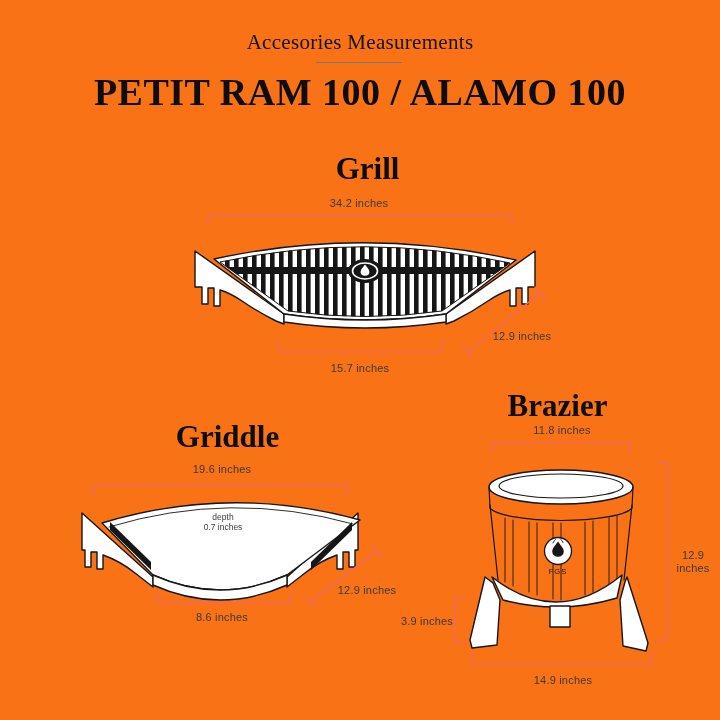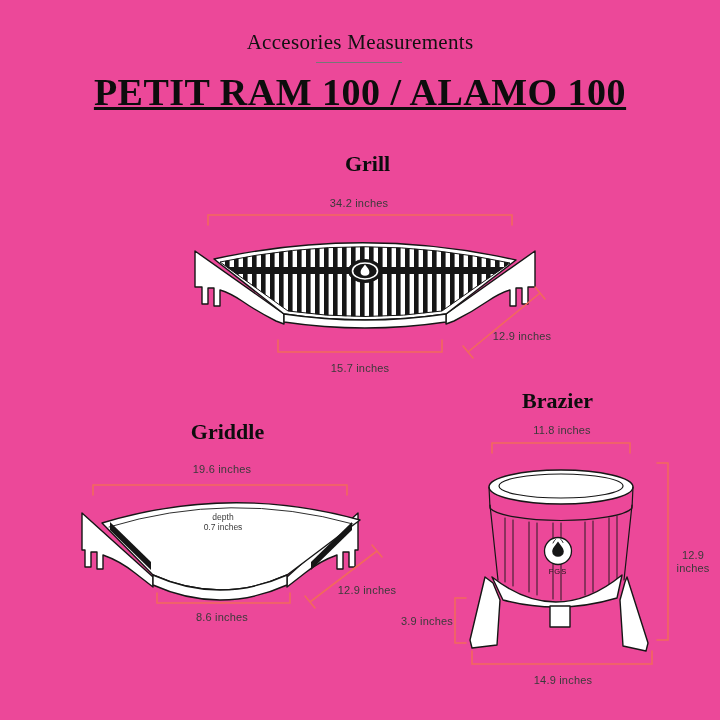--- a/index.html
+++ b/index.html
@@ -1,33 +1,33 @@
 <!DOCTYPE html>
 <html><head>
 <meta charset="utf-8">
 <style>
   html,body{margin:0;padding:0;background:#ffffff;}
   .page{
-    position:relative;width:720px;height:720px;background:#ec4899;overflow:hidden;
+    position:relative;width:720px;height:720px;background:#f97316;overflow:hidden;
     font-family:"Liberation Sans", sans-serif;color:#161616;
   }
   .subtitle{
     position:absolute;top:30px;left:0;width:720px;text-align:center;
     font-family:"Liberation Serif", serif;font-size:21px;letter-spacing:.3px;color:#111;
   }
   .divider{
     position:absolute;top:62px;left:316px;width:86px;border-top:1px solid #777;height:0;
   }
   .main-title{
     position:absolute;top:70px;left:0;width:720px;margin:0;text-align:center;
-    font-family:"Liberation Serif", serif;font-weight:700;font-size:38px;letter-spacing:.5px;color:#0d0d0d;text-decoration:underline;
+    font-family:"Liberation Serif", serif;font-weight:700;font-size:38px;letter-spacing:.5px;color:#0d0d0d;
   }
   .prod-title{
     position:absolute;margin:0;text-align:center;
-    font-family:"Liberation Serif", serif;font-weight:700;font-size:22px;color:#0d0d0d;
+    font-family:"Liberation Serif", serif;font-weight:700;font-size:31px;color:#0d0d0d;
   }
   .t-grill{top:151px;left:180px;width:375px;}
   .t-griddle{top:419px;left:60px;width:335px;}
   .t-brazier{top:388px;left:395px;width:325px;}
   svg{position:absolute;overflow:visible;}
   .svg-grill{left:180px;top:190px;}
   .svg-griddle{left:60px;top:458px;}
   .svg-brazier{left:395px;top:420px;}
   .dim{stroke:#F2695C;stroke-width:1.6;fill:none;stroke-linecap:round;}
   .art{stroke:#161616;stroke-width:1.4;fill:#ffffff;stroke-linejoin:round;stroke-linecap:round;}

